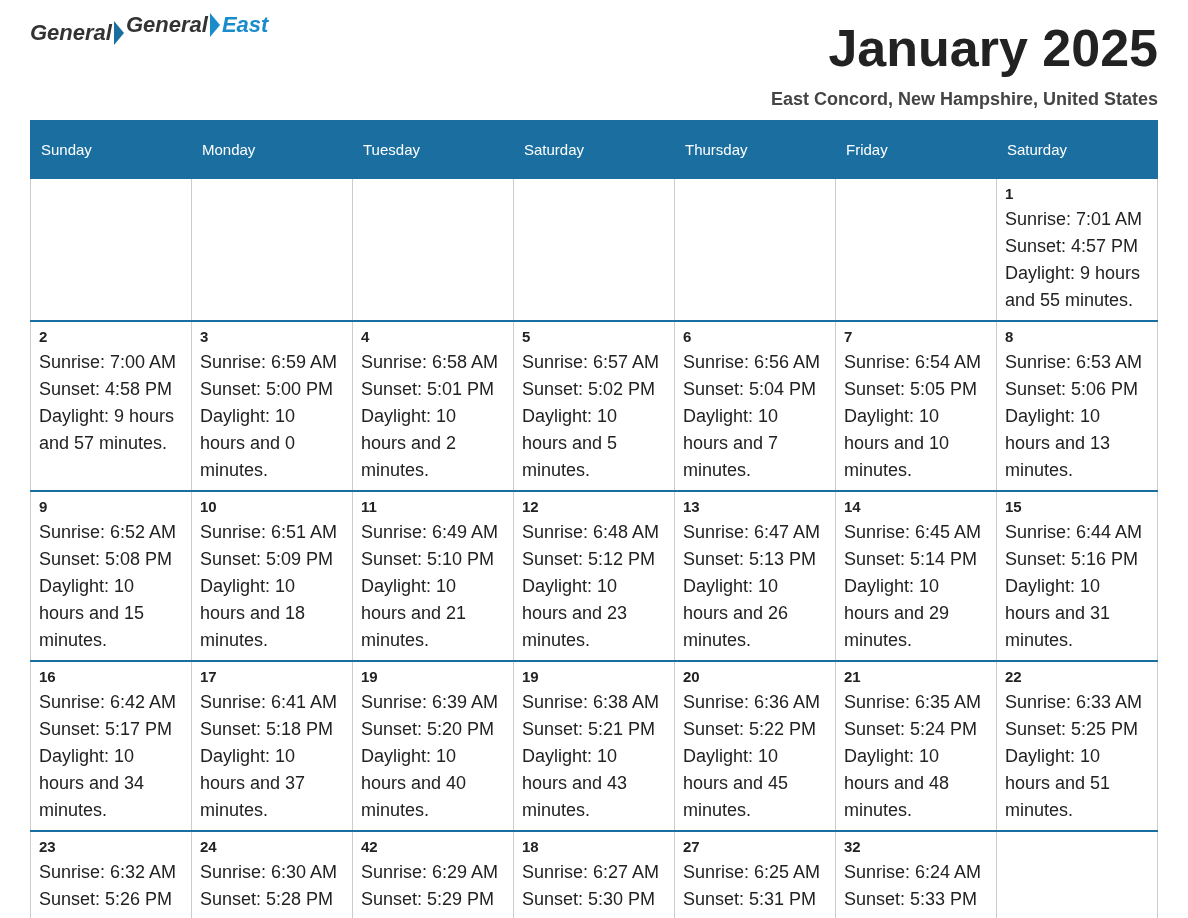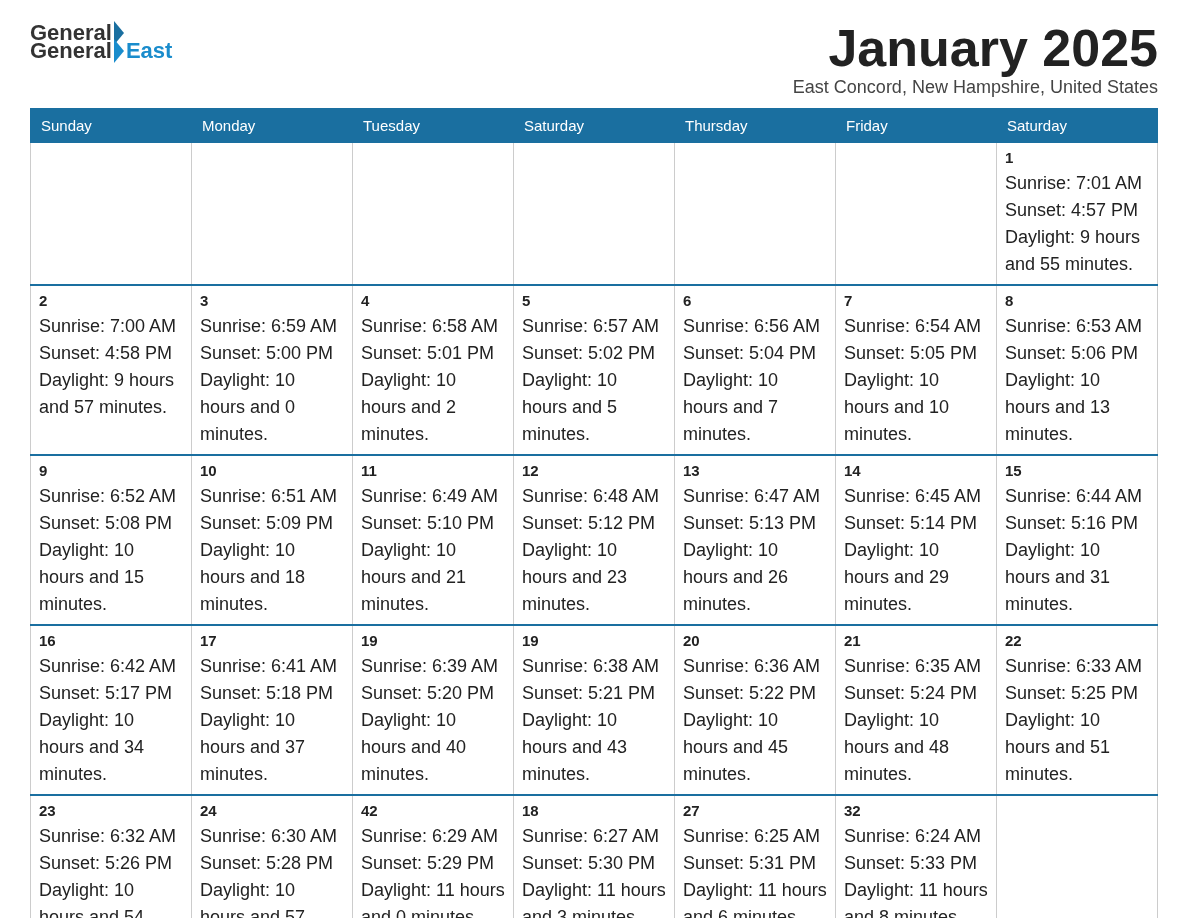--- a/index.html
+++ b/index.html
@@ -11,50 +11,50 @@
       min-height: 918px;
     }
     .header {
       display: flex;
       align-items: flex-start;
       justify-content: space-between;
       margin-bottom: 10px;
     }
     .logo {
       display: flex;
-      flex-direction: column;
       align-items: flex-start;
+      font-style: italic;
     }
     .logo-text {
       display: flex;
       align-items: center;
       font-size: 22px;
       font-weight: bold;
       color: #333;
     }
     .logo-general { color: #333; }
     .logo-arrow {
       width: 0; height: 0;
       border-left: 10px solid #1a6fa0;
       border-top: 12px solid transparent;
       border-bottom: 12px solid transparent;
       display: inline-block;
       margin: 0 2px;
     }
     .logo-blue { color: #1a8ccc; font-size: 22px; font-weight: bold; }
     .title-block { text-align: right; }
     .calendar-title { font-size: 52px; font-weight: bold; color: #222; line-height: 1.1; }
-    .calendar-subtitle { font-size: 18px; color: #444; margin-top: 0; }
+    .calendar-subtitle { font-size: 18px; color: #444; margin-top: 12px; font-weight: bold; }
     .calendar { width: 100%; border-collapse: collapse; margin-top: 6px; }
     .calendar th {
       background: #1a6fa0;
       color: #fff;
       font-size: 15px;
       font-weight: normal;
-      padding: 8px 10px;
+      padding: 20px 10px;
       text-align: left;
       border: 1px solid #1a6fa0;
     }
     .calendar td {
       vertical-align: top;
       border: 1px solid #ccc;
       padding: 6px 8px;
       width: calc(100% / 7);
       min-height: 110px;
       font-size: 12.5px;

